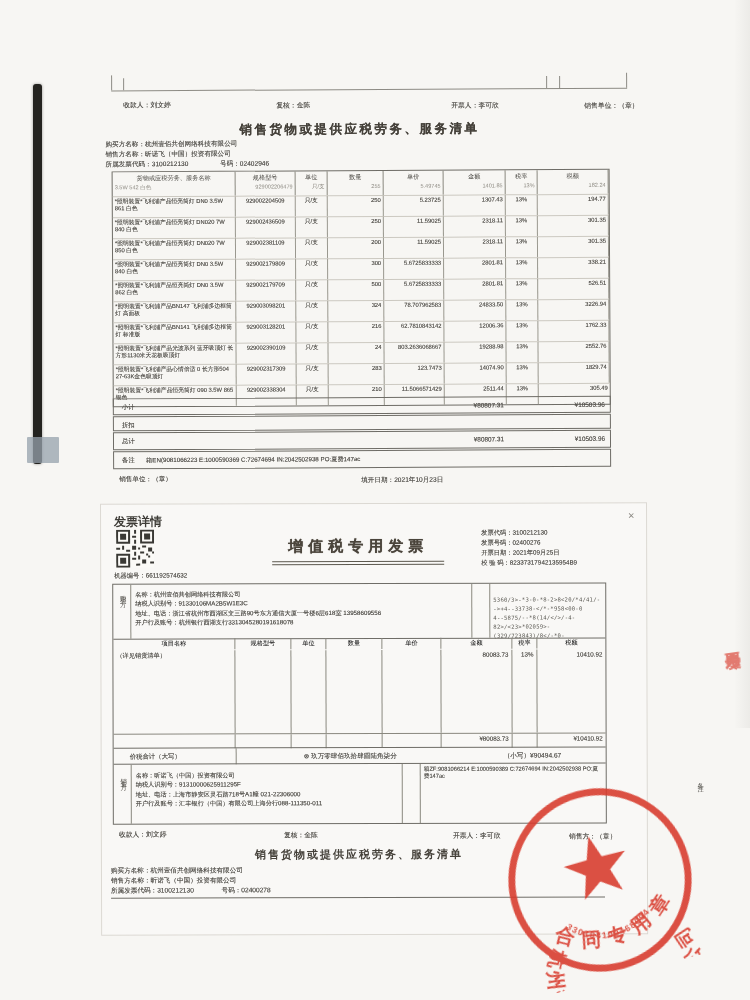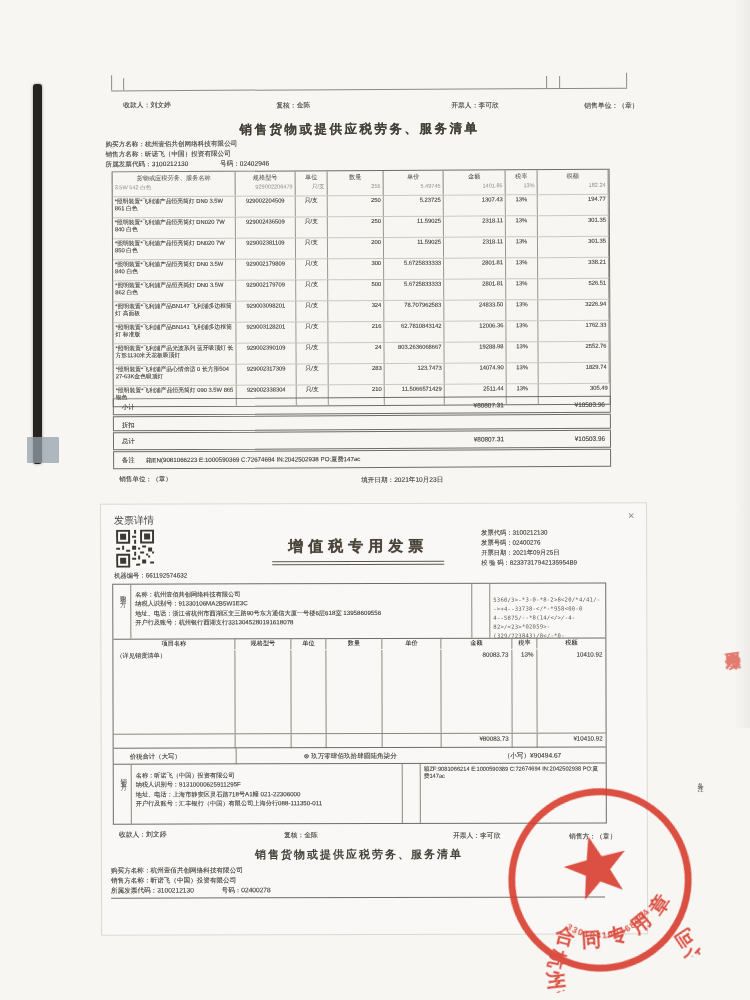--- a/index.html
+++ b/index.html
@@ -26,21 +26,21 @@
   .tbl1 .rc{border-right:1px solid #9a988f;border-top:1px solid #ccc9c1;padding:1px 2px;font-size:5.8px;line-height:6.8px;height:18px;overflow:hidden;}
   .rn{text-align:left;} .rr{text-align:right;} .rcn{text-align:center;}
   .sumbox{position:absolute;left:112px;width:496px;border:1px solid #6e6c66;font-size:6.4px;}
   .sumbox .lab{position:absolute;left:8px;top:4px;}
   .sumbox .v1{position:absolute;right:106px;top:4px;}
   .sumbox .v2{position:absolute;right:5px;top:4px;}
   .foot{font-size:6.6px;}
   
   .doc2{position:absolute;left:0;top:0;width:750px;height:1000px;transform:rotate(-0.15deg);}
   .panel{position:absolute;left:100px;top:503px;width:545px;height:430px;border:1px solid #dcd9d3;background:rgba(255,255,255,.25);}
-  .ptitle{font-size:10px;font-weight:normal;color:#3e3c37;}
+  .ptitle{font-size:12px;font-weight:bold;color:#3e3c37;}
   .close{font-size:11px;color:#8a8882;cursor:pointer;line-height:10px;}
   .inv-title{font-size:15px;font-weight:bold;letter-spacing:5px;color:#4a443b;text-shadow:0 0 .7px rgba(74,68,59,.9);}
   .inv-info{font-size:6.3px;line-height:10px;}
   .frame{position:absolute;left:112px;top:583px;width:492px;height:239px;border:1px solid #6f6d67;}
   .vlab{position:absolute;writing-mode:vertical-rl;text-orientation:upright;font-size:6.4px;letter-spacing:3px;color:#4c4a45;}
   .binfo{font-size:6.2px;line-height:9.4px;}
   .pw{font-family:"DejaVu Sans Mono","Liberation Mono",monospace;font-size:5.6px;line-height:9px;letter-spacing:.2px;color:#5a5852;}
   .grid2{display:grid;grid-template-columns:122px 56px 35px 56px 59px 71px 25px 68px;}
   .g2c{border-right:1px solid #8a887f;font-size:6.2px;padding:1px 3px;overflow:hidden;}
   .g2c:last-child{border-right:none;}

